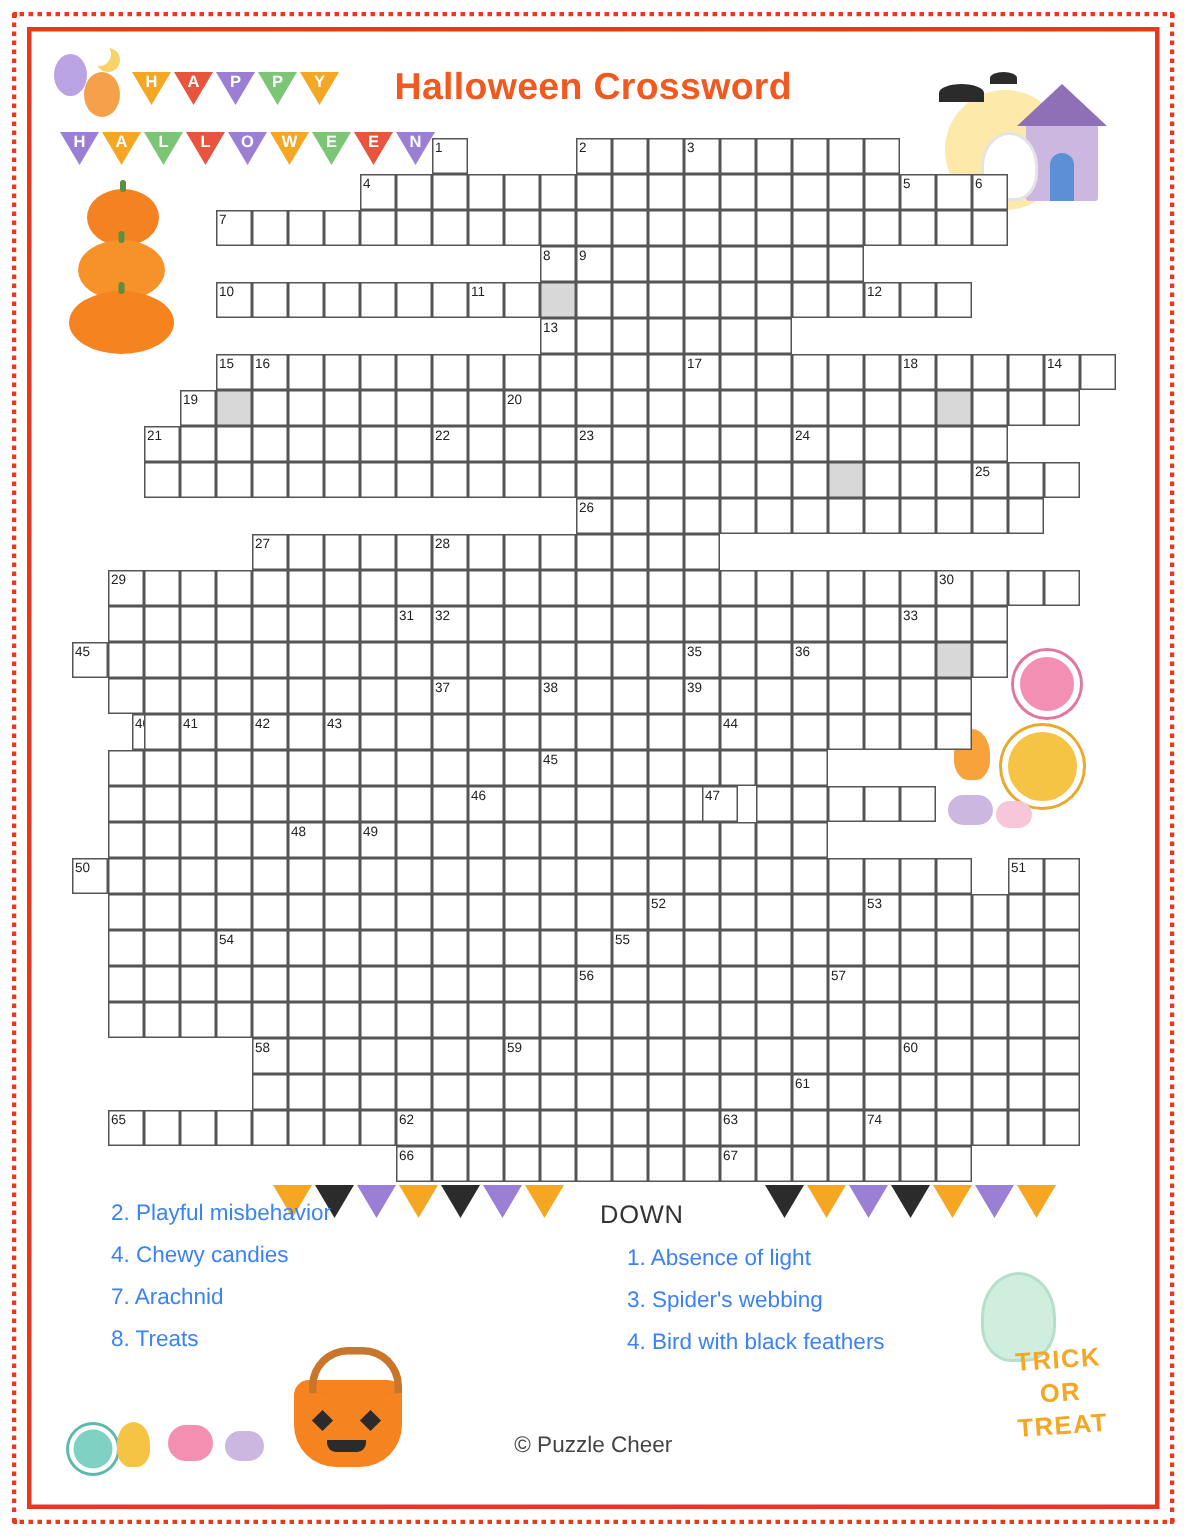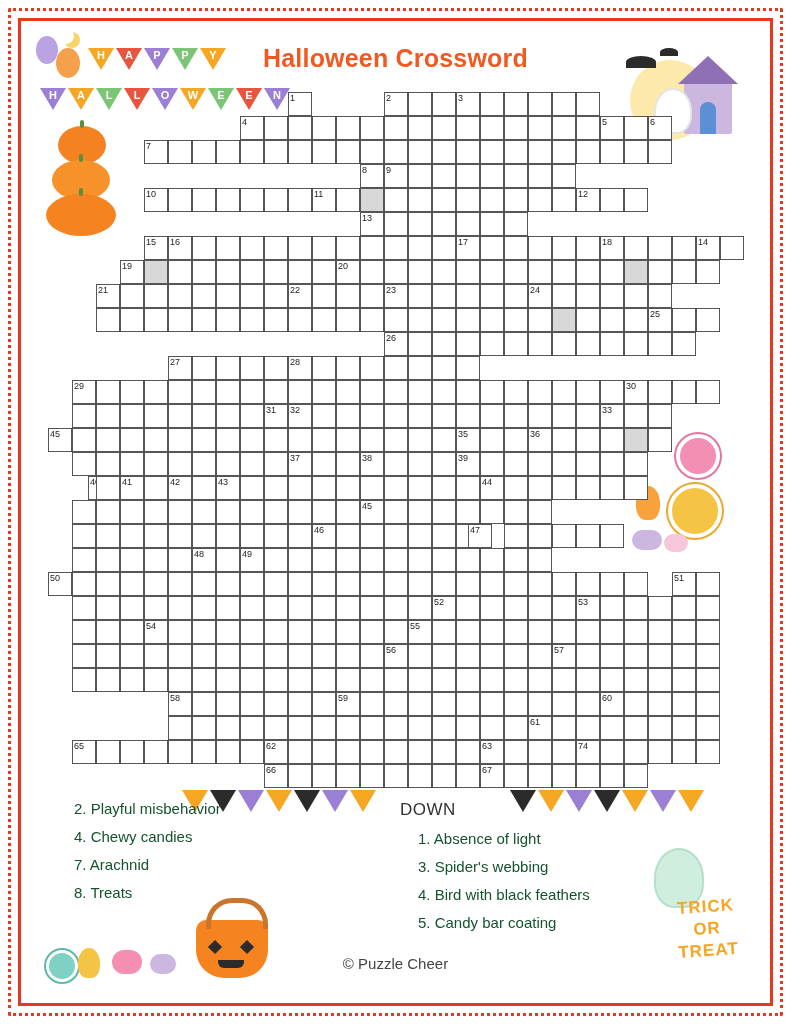--- a/index.html
+++ b/index.html
@@ -93,21 +93,21 @@
     letter-spacing: 0.5px;
   }
   .clues ol {
     margin: 0;
     padding: 0;
     list-style: none;
   }
   .clues li {
     margin: 0 0 11px 0;
     font-size: 15px;
-    color: #14532d;
+    color: #3b82f6;
     padding-left: 18px;
   }
   .footer {
     position: absolute;
     top: 955px;
     left: 0;
     width: 791px;
     text-align: center;
     font-size: 15px;
     color: #444444;
@@ -1035,21 +1035,20 @@
       <li>8. Treats</li>
     </ol>
   </div>
 
   <div class="clues down">
     <h3>DOWN</h3>
     <ol>
       <li>1. Absence of light</li>
       <li>3. Spider's webbing</li>
       <li>4. Bird with black feathers</li>
-      <li>5. Candy bar coating</li>
     </ol>
   </div>
 
   <div class="candy" style="left:46px;top:950px;width:26px;height:26px;background:#7fd1c4;border:3px solid #fff;box-shadow:0 0 0 2px #5fb9ab;"></div>
   <div class="candy" style="left:78px;top:948px;width:22px;height:30px;border-radius:50% 50% 40% 40%;background:#f6c445;"></div>
   <div class="candy" style="left:112px;top:950px;width:30px;height:24px;background:#f48fb1;border-radius:12px;"></div>
   <div class="candy" style="left:150px;top:954px;width:26px;height:20px;background:#cbb7e0;border-radius:10px;"></div>
   <div class="basket" style="left:186px;top:898px;width:92px;height:82px;">
     <div style="position:absolute;left:10px;top:22px;width:72px;height:58px;background:#f5831f;border-radius:10px 10px 28px 28px;"></div>
     <div style="position:absolute;left:20px;top:0px;width:52px;height:26px;border:5px solid #c9752c;border-bottom:none;border-radius:26px 26px 0 0;"></div>

